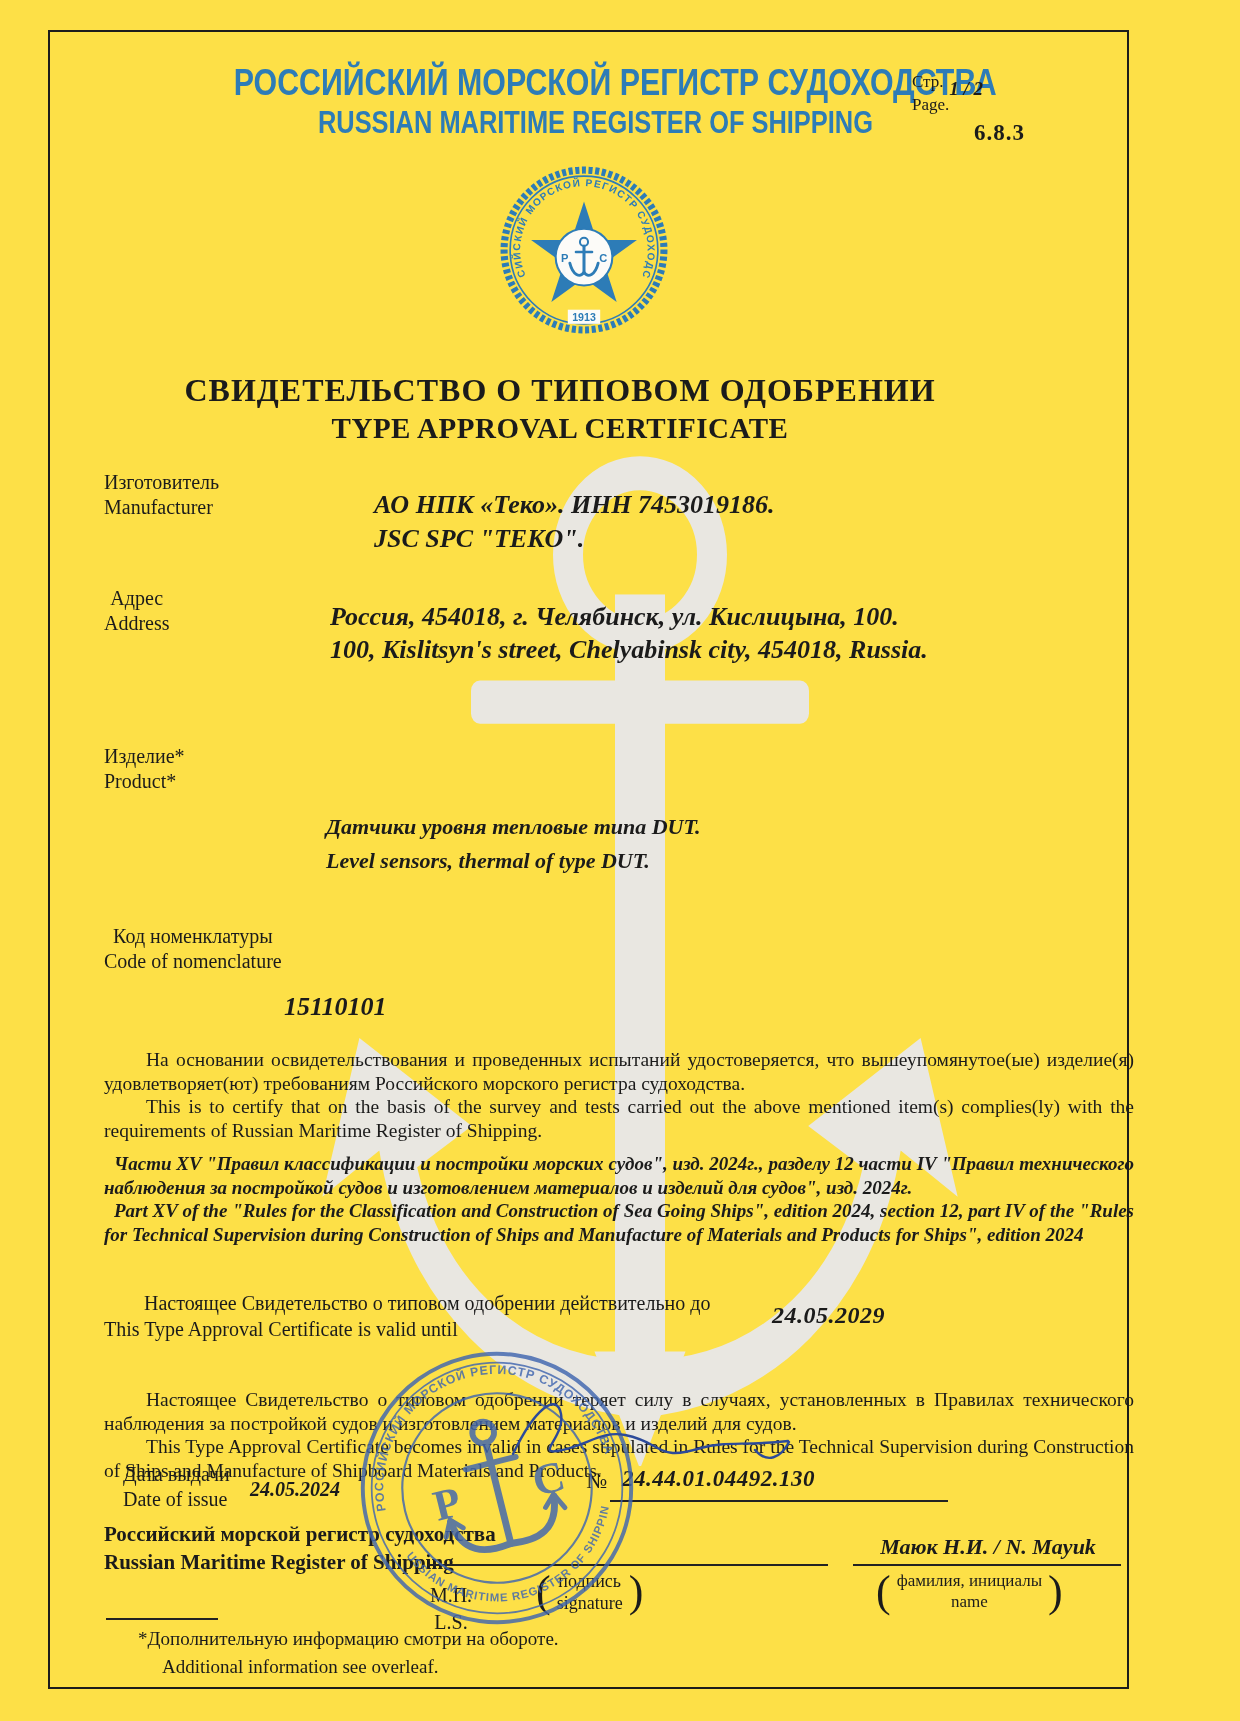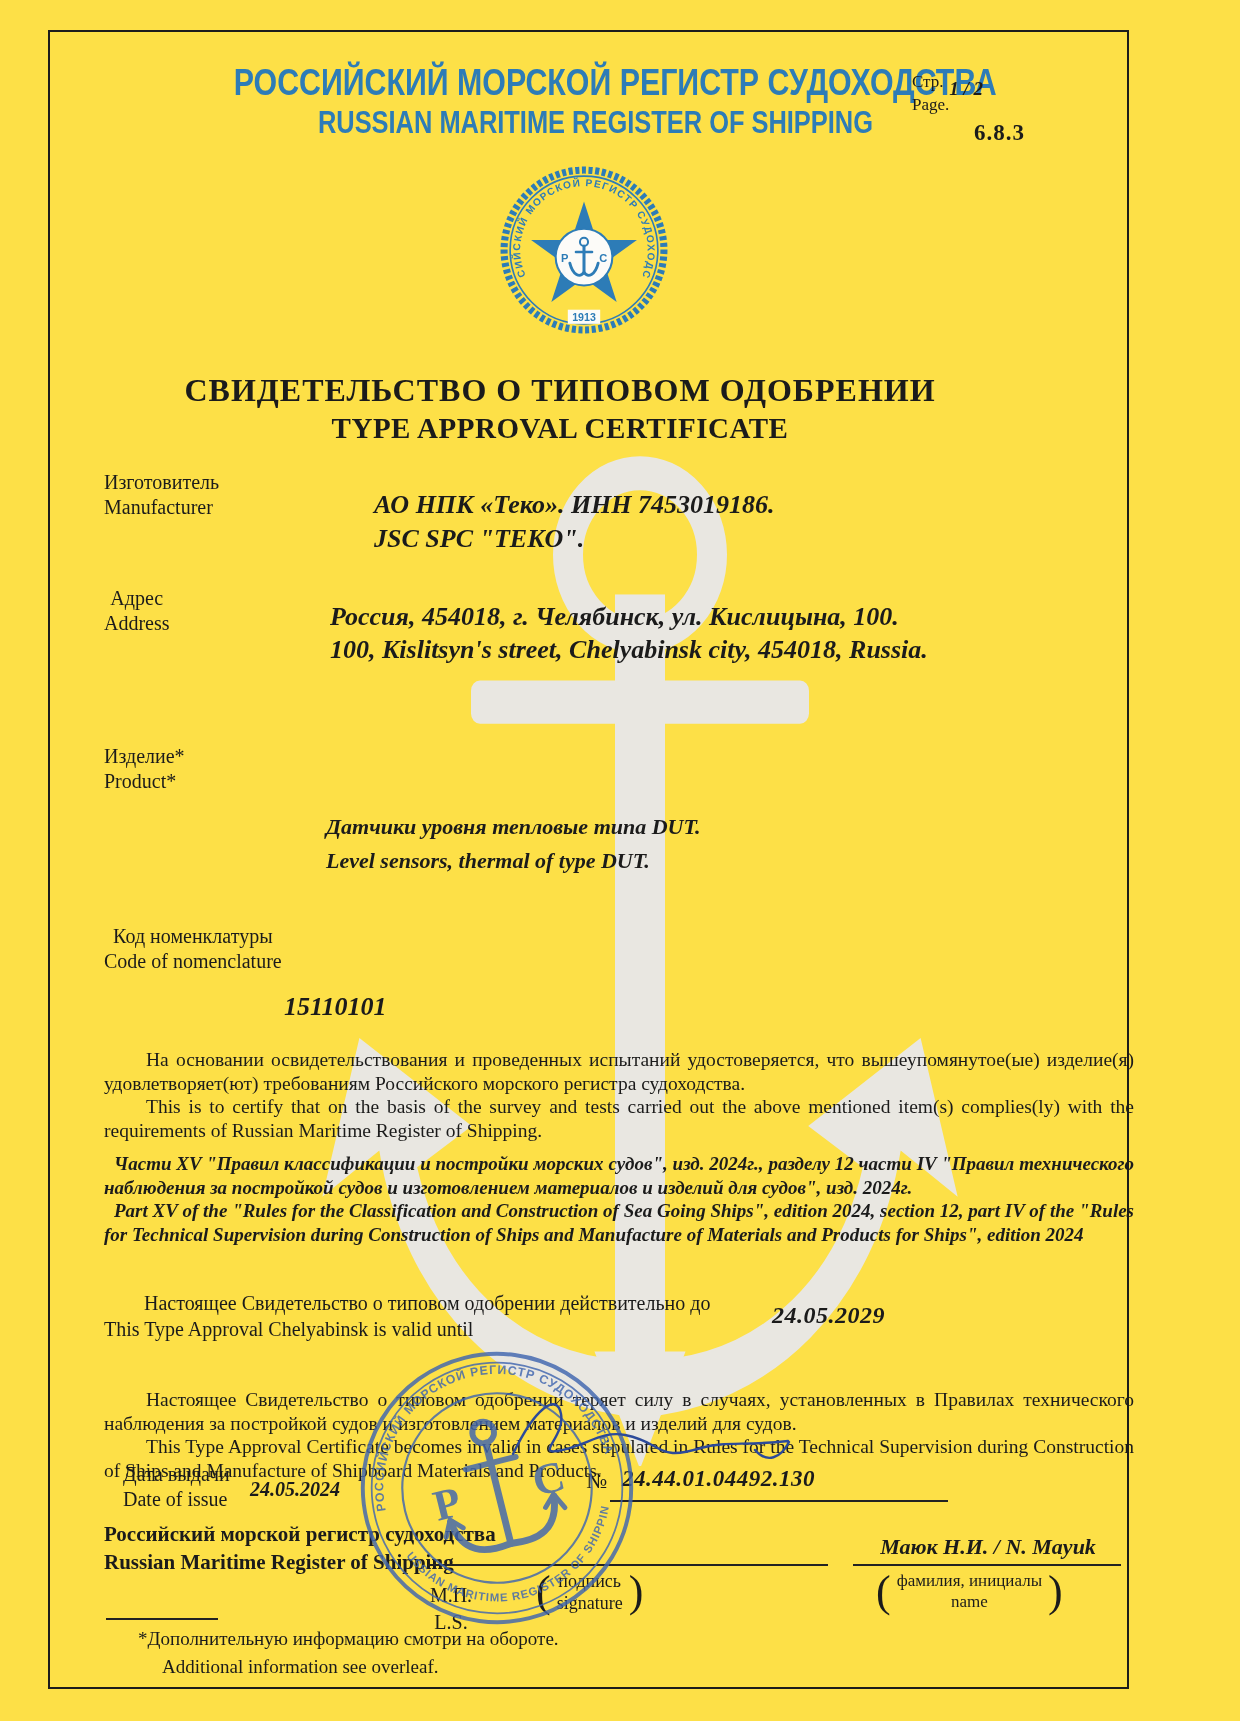--- a/index.html
+++ b/index.html
@@ -147,21 +147,21 @@
     <p>На основании освидетельствования и проведенных испытаний удостоверяется, что выше­упомянутое(ые) изделие(я) удовлетворяет(ют) требованиям Российского морского регистра судоходства.</p>
     <p>This is to certify that on the basis of the survey and tests carried out the above mentioned item(s) complies(ly) with the requirements of Russian Maritime Register of Shipping.</p>
   </div>
 
   <div class="para rules" style="top:1152px;">
     <p>Части XV "Правил классификации и постройки морских судов",  изд. 2024г., разделу 12 части IV  "Правил  технического наблюдения за постройкой судов и изготовлением материалов и изделий для судов", изд. 2024г.</p>
     <p>Part XV of the "Rules  for the Classification and Construction of Sea Going Ships", edition 2024, section 12, part IV of the "Rules for Technical Supervision during Construction of Ships and Manufacture of Materials and Products for Ships",  edition 2024</p>
   </div>
 
   <div class="abs" style="left:144px;top:1292px;font-size:20px;">Настоящее Свидетельство о типовом одобрении действительно до</div>
-  <div class="abs" style="left:104px;top:1318px;font-size:20px;">This Type Approval Chelyabinsk is valid until</div>
+  <div class="abs" style="left:104px;top:1318px;font-size:20px;">This Type Approval Certificate is valid until</div>
   <div class="abs val" style="left:772px;top:1302px;font-size:24px;letter-spacing:.5px;">24.05.2029</div>
 
   <div class="para" style="top:1388px;">
     <p>Настоящее Свидетельство о типовом одобрении теряет силу в случаях, установленных в Правилах технического наблюдения за постройкой судов и изготовлением материалов и изделий для судов.</p>
     <p>This Type Approval Certificate becomes invalid in cases stipulated in Rules for the Technical Supervision during Construction of Ships and Manufacture of Shipboard Materials and Products.</p>
   </div>
 
   <div class="abs lbl" style="left:104px;top:1462px;margin-left:19px;">
     <div>Дата выдачи</div>
     <div>Date of issue</div>

